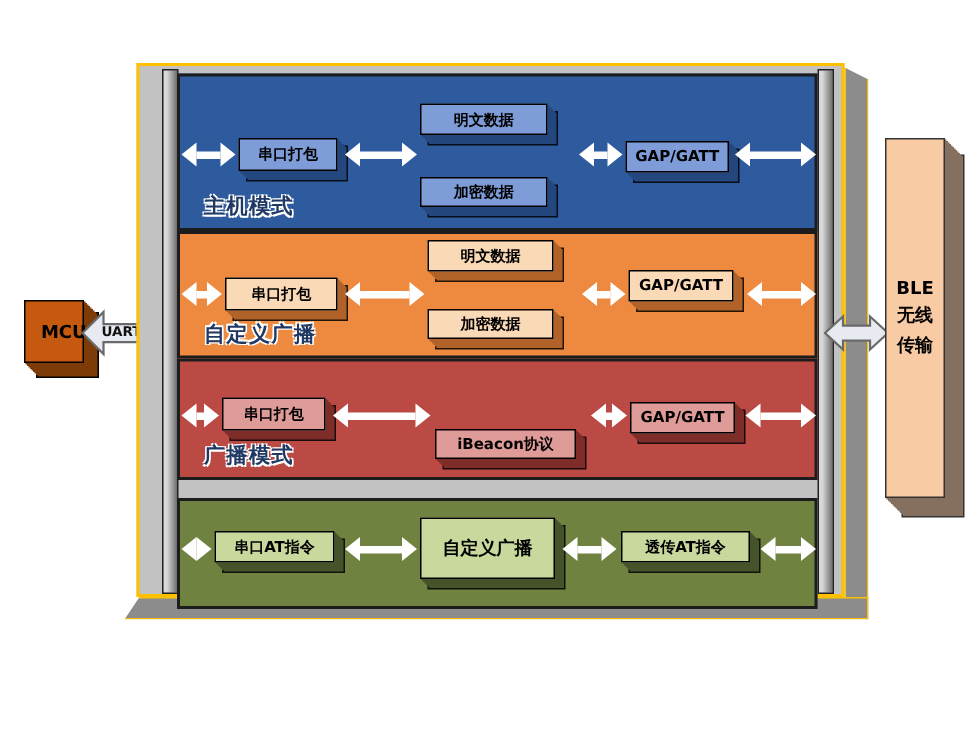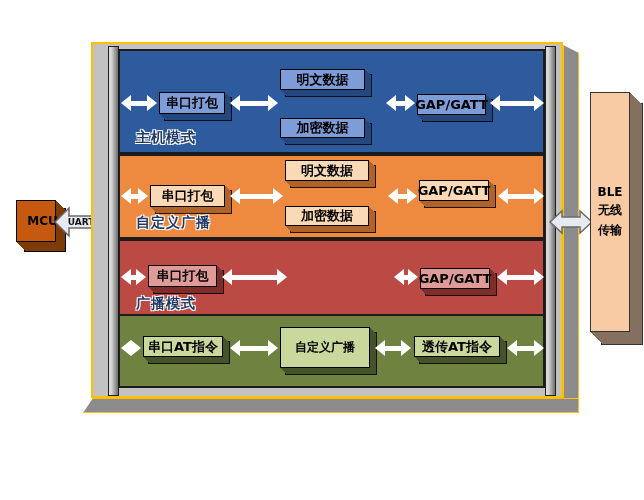--- a/index.html
+++ b/index.html
@@ -20,30 +20,30 @@
   .rail{position:absolute;top:46px;width:9px;height:348px;
         background:linear-gradient(to right,#D8D8D8 25%,#6E6E6E);border:1px solid #222;}
   .rail-left{left:108px;} .rail-right{left:545px;}
 
   
   .section{position:absolute;left:118px;width:427px;box-sizing:border-box;
            border:2px solid #1c1c1c;}
   .sec1{top:49px;height:105px;}
   .sec2{top:154px;height:85px;}
   .sec3{top:239px;height:81px;}
-  .sec4{top:314px;height:74px;}
+  .sec4{top:332px;height:74px;}
 
   .sec-label{position:absolute;left:16px;bottom:5px;font-size:14px;font-weight:bold;
              color:#1F3864;letter-spacing:1px;white-space:nowrap;
              text-shadow:1px 1px 0 #fff,-1px 1px 0 #fff,1px -1px 0 #fff,-1px -1px 0 #fff;}
 
   
   .b3{position:absolute;box-sizing:border-box;border:1px solid #000;
       display:flex;align-items:center;justify-content:center;
-      font-size:13px;font-weight:bold;color:#000;white-space:nowrap;
+      font-size:10px;font-weight:bold;color:#000;white-space:nowrap;
       box-shadow:1px 1px 0 var(--side),2px 2px 0 var(--side),3px 3px 0 var(--side),
                  4px 4px 0 var(--side),5px 5px 0 var(--side),6px 6px 0 var(--side),
                  6px 6px 0 1px rgba(0,0,0,.85);}
 
   
   .wa{position:absolute;height:16px;display:flex;align-items:center;}
   .wa .hl{width:0;height:0;border-top:8px solid transparent;border-bottom:8px solid transparent;
           border-right:10px solid #fff;}
   .wa .sh{flex:1;height:5px;background:#fff;}
   .wa .hr{width:0;height:0;border-top:8px solid transparent;border-bottom:8px solid transparent;
@@ -147,20 +147,21 @@
     <div class="wa" style="left:378px;top:32px;width:46px;">
         <i class="hl"></i>
         <i class="sh"></i>
         <i class="hr"></i>
       </div>
     <div class="sec-label">自定义广播</div>
   </div>
 
   <div class="section sec3" style="background: rgb(188, 74, 68);">
     <div class="b3" style="left: 28px; top: 24px; width: 69px; height: 22px; background: rgb(222, 155, 151); --side: #7E2D29;">串口打包</div>
+    <div class="b3" style="left: 170px; top: 45px; width: 94px; height: 20px; background: rgb(222, 155, 151); --side: #7E2D29;">iBeacon协议</div>
     <div class="b3" style="left: 300px; top: 27px; width: 70px; height: 21px; background: rgb(222, 155, 151); --side: #7E2D29;">GAP/GATT</div>
     <div class="wa" style="left:1px;top:28px;width:25px;">
         <i class="hl"></i>
         <i class="sh"></i>
         <i class="hr"></i>
       </div>
     <div class="wa" style="left:102px;top:28px;width:65px;">
         <i class="hl"></i>
         <i class="sh"></i>
         <i class="hr"></i>

